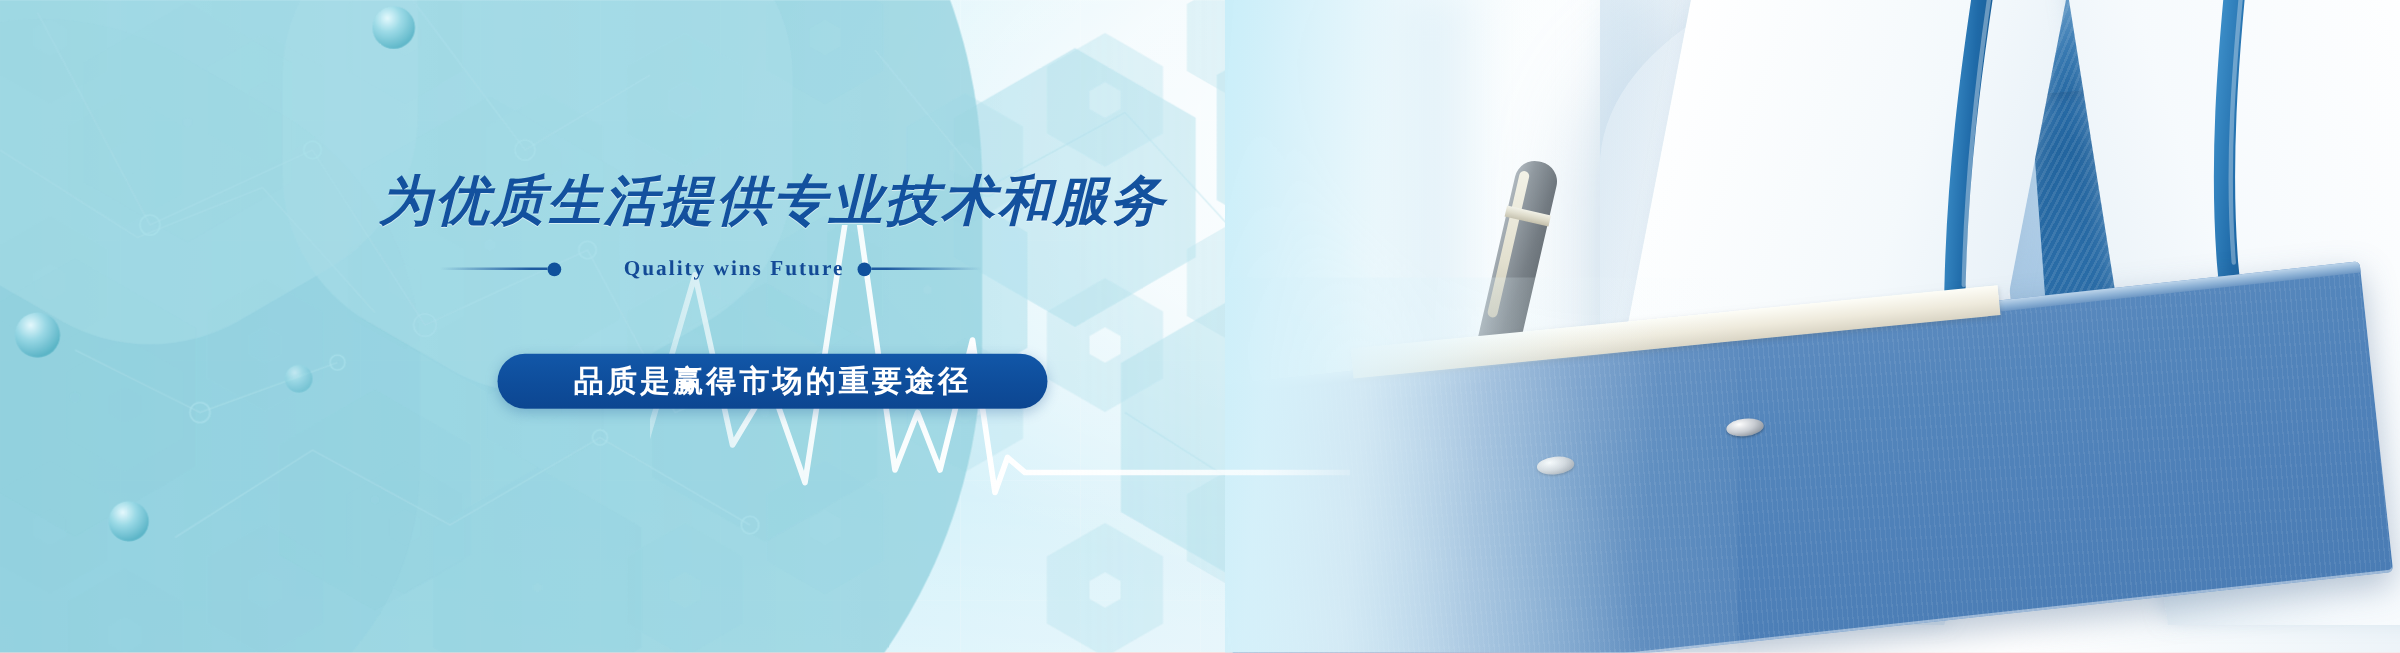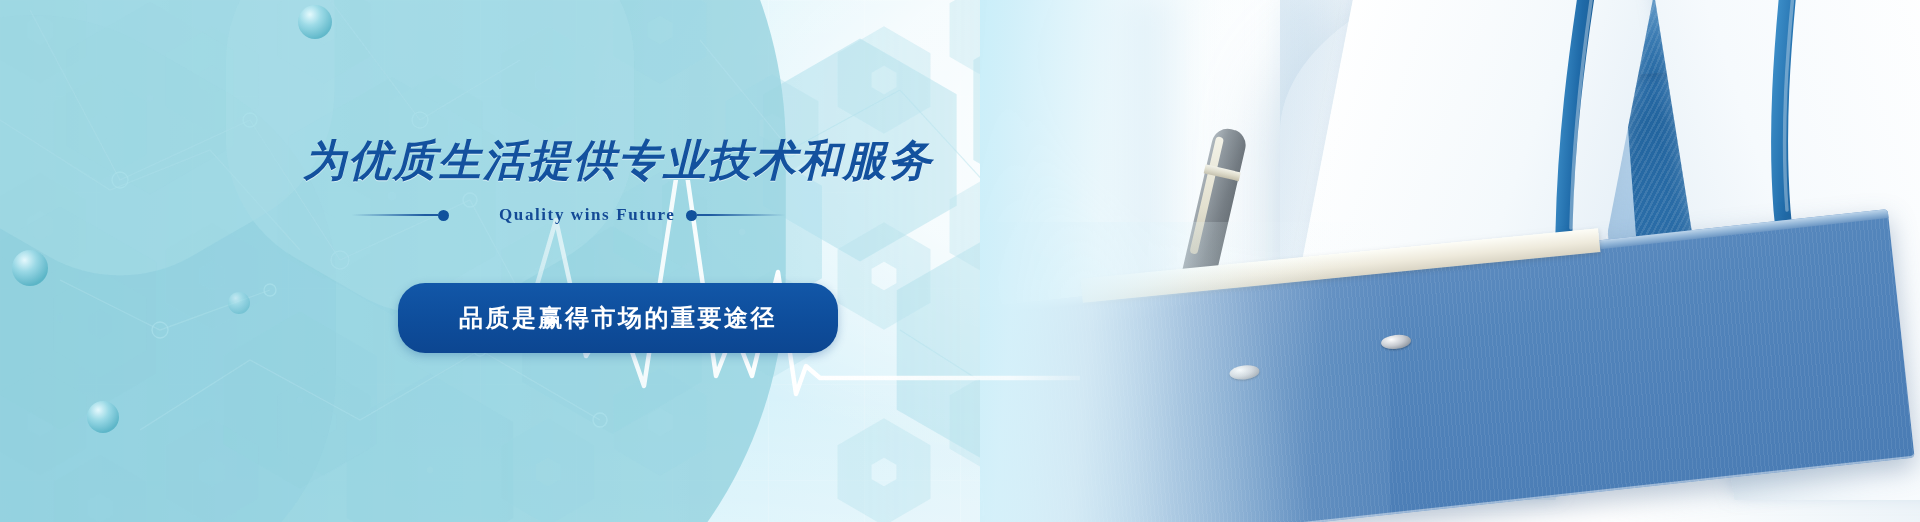--- a/index.html
+++ b/index.html
@@ -262,21 +262,21 @@
     font-weight:700;
     font-size:17px;
     letter-spacing:1.6px;
     color:#134a96;
     white-space:nowrap;
     margin-left:40px;
   }
 
   .pill{
     position:absolute; left:398px; top:283px;
-    width:440px; height:70px;
+    width:440px; height:44px;
     border-radius:27px;
     background:linear-gradient(180deg,#1257a8 0%, #0e4d9b 55%, #0c4691 100%);
     display:flex; align-items:center; justify-content:center;
     box-shadow:0 3px 10px rgba(12,70,140,.28);
   }
   .pill-text{
     color:#ffffff;
     font-size:24px;
     font-weight:700;
     letter-spacing:2.5px;

